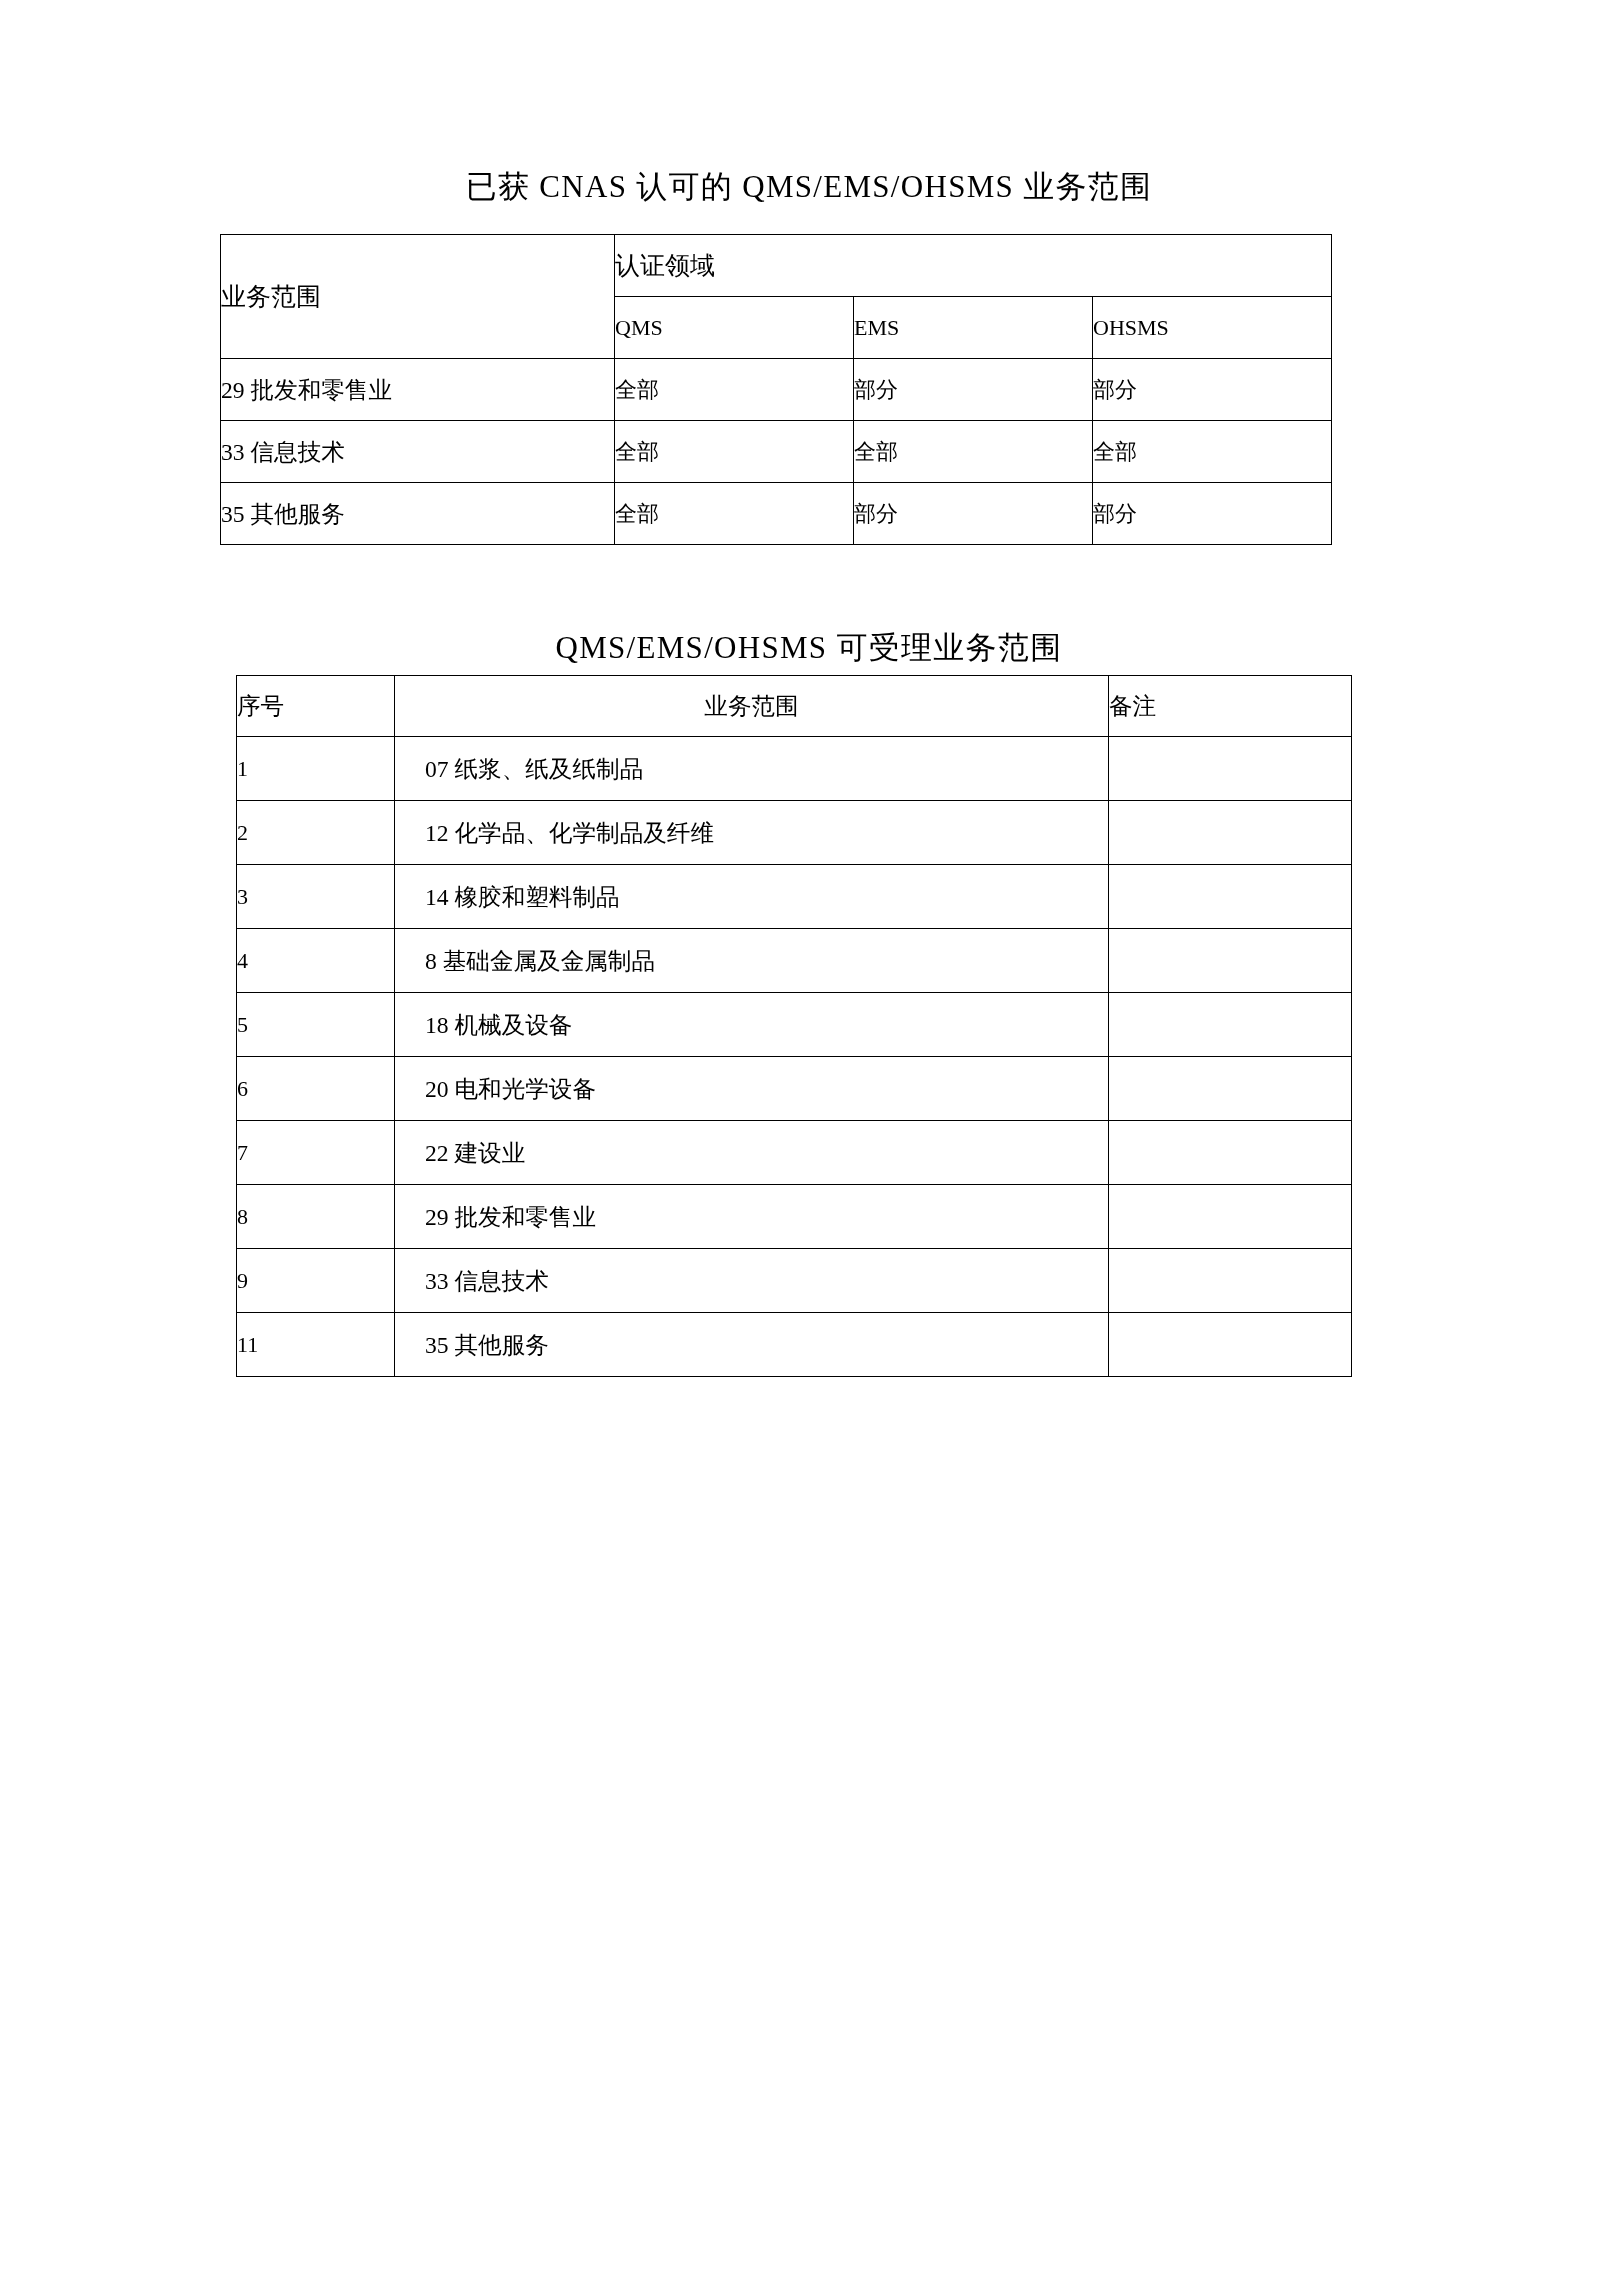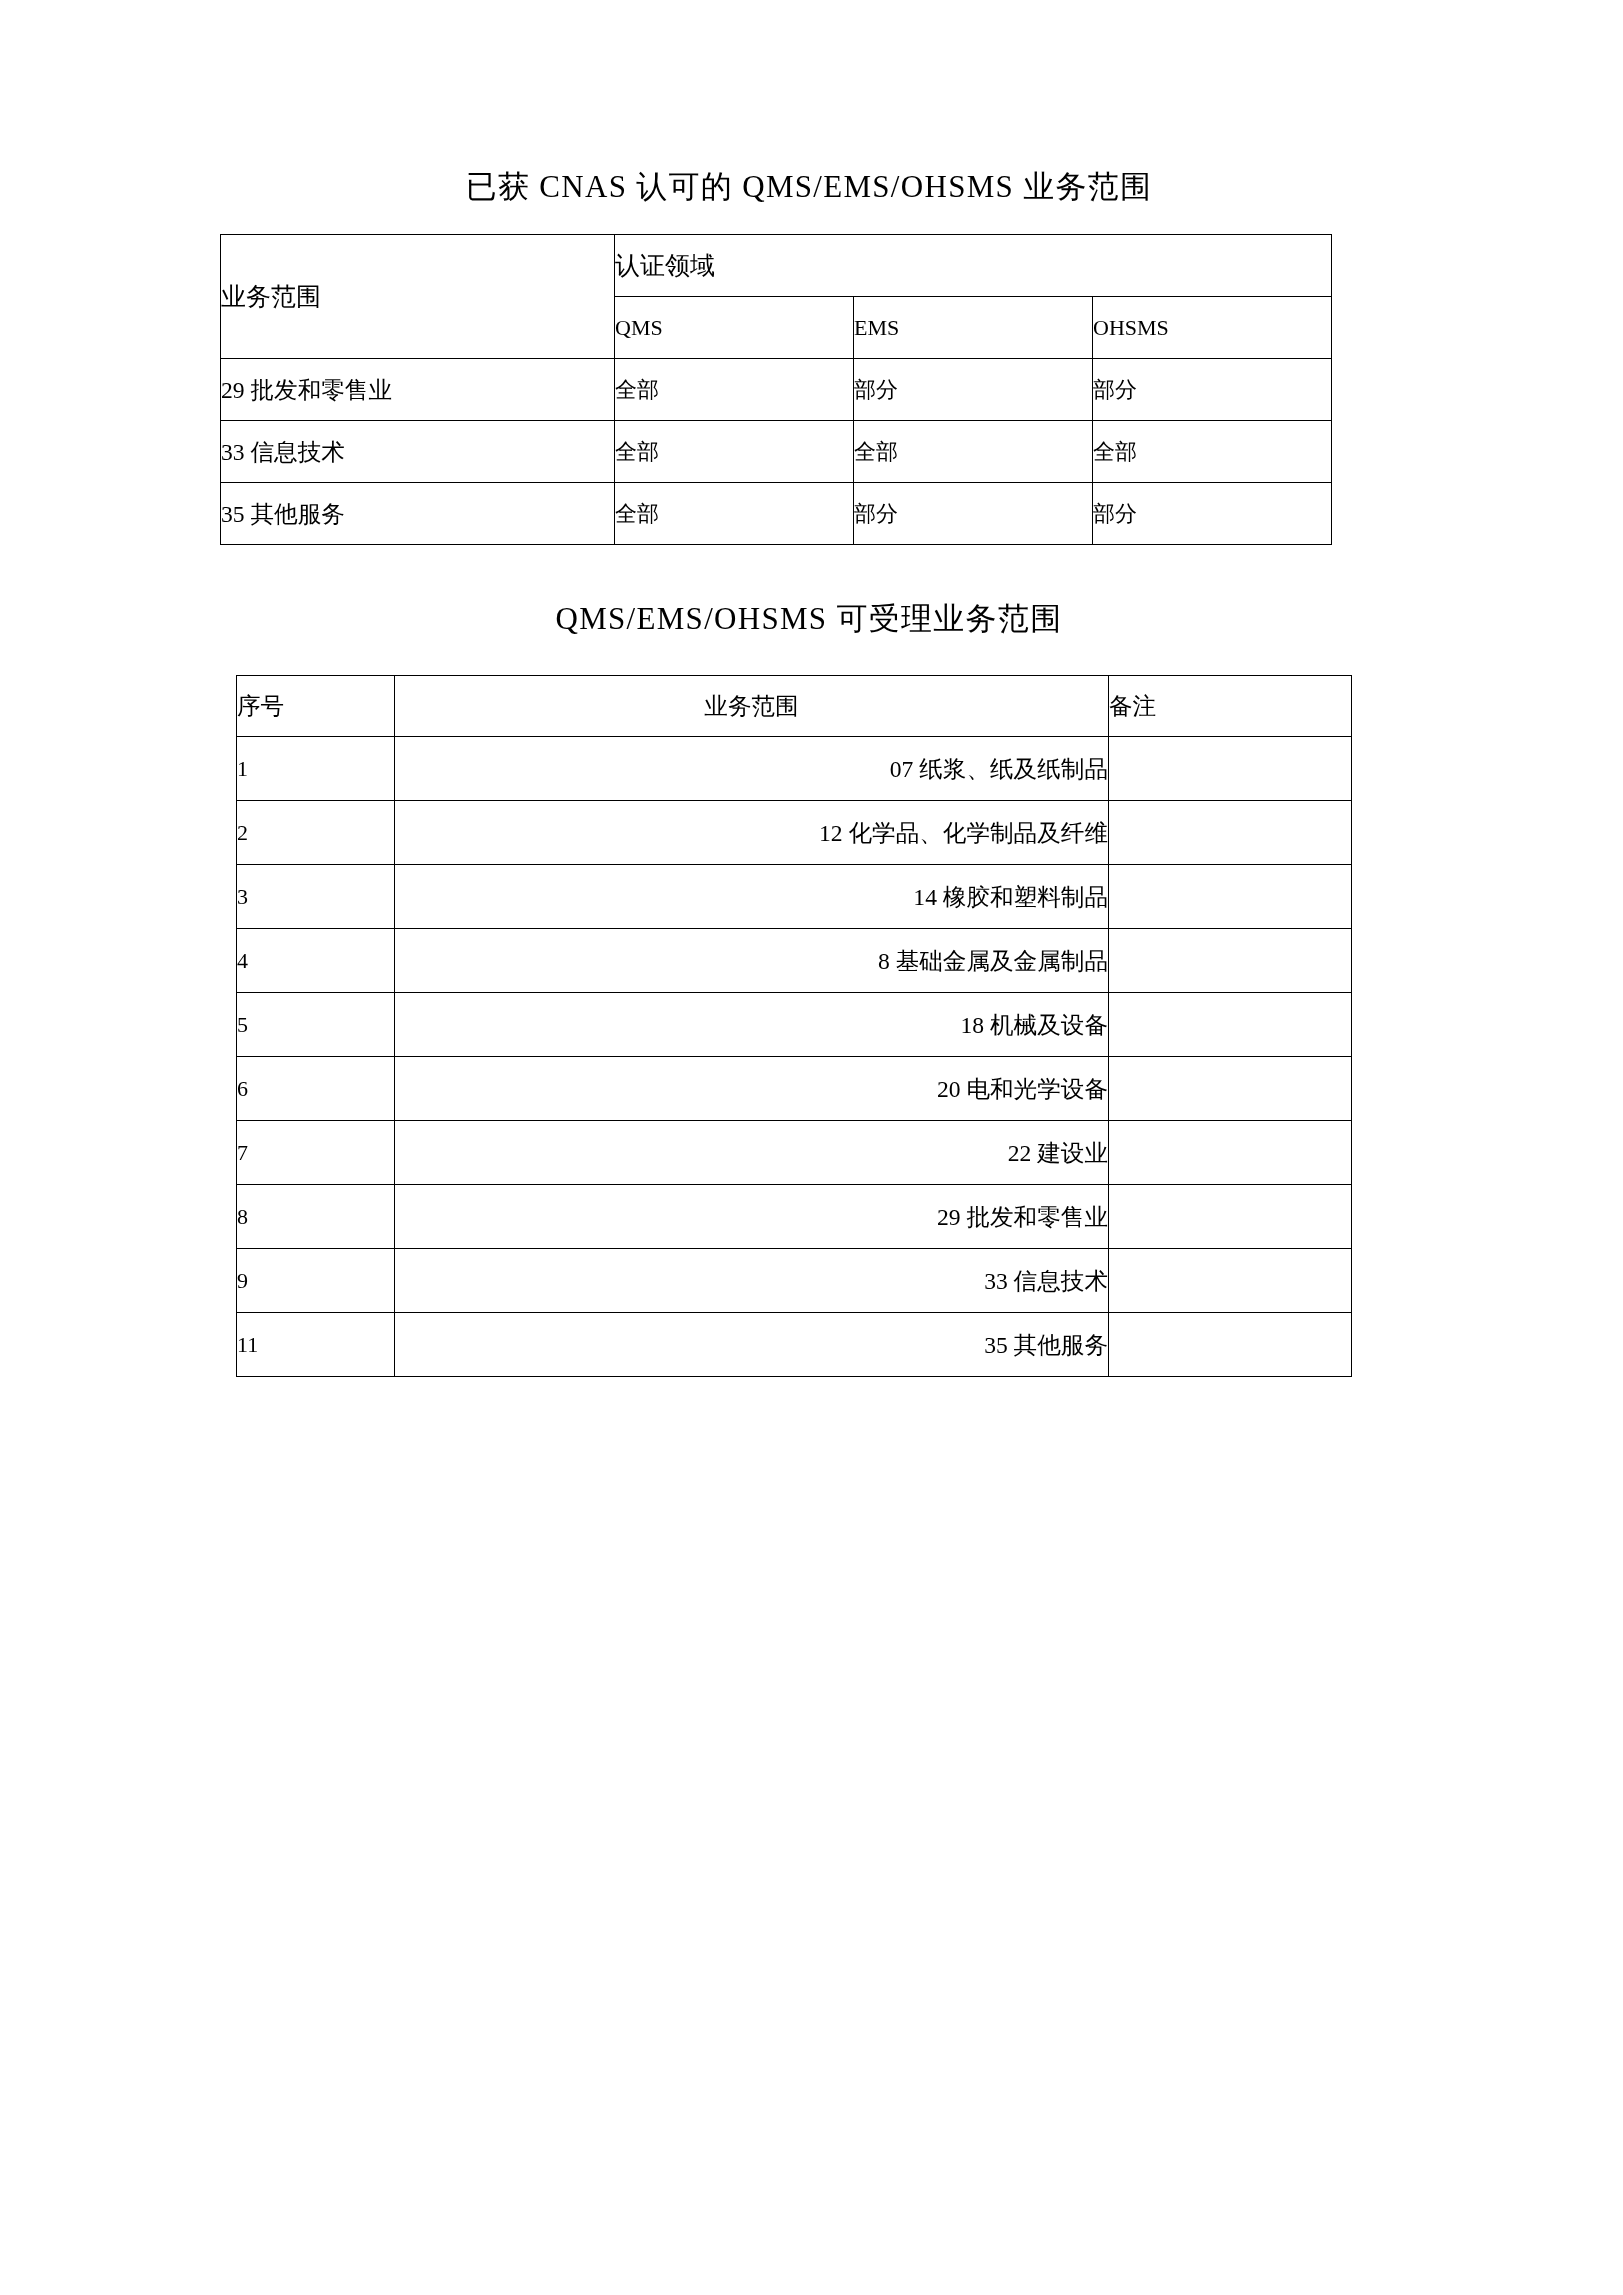--- a/index.html
+++ b/index.html
@@ -40,21 +40,21 @@
   }
   .title-1 {
     position: absolute;
     left: 0;
     top: 165px;
     width: 1178px;
   }
   .title-2 {
     position: absolute;
     left: 0;
-    top: 597px;
+    top: 626px;
     width: 1178px;
   }
 
   
   table {
     border-collapse: collapse;
     table-layout: fixed;
   }
   table td, table th {
     border: 1.3px solid #000000;
@@ -96,22 +96,22 @@
   }
   .table-2 td {
     height: 63px;
   }
   .table-2 .col-no {
     width: 157px;
     font-size: 22px;
   }
   .table-2 .col-scope {
     width: 713px;
-    text-align: right;
-    padding-left: 24px;
+    text-align: left;
+    padding-left: 30px;
     font-size: 23.6px;
   }
   .table-2 .col-remark {
     width: 242px;
   }
   .table-2 .head-scope {
     text-align: center;
     padding-left: 0;
     font-size: 23.6px;
   }

